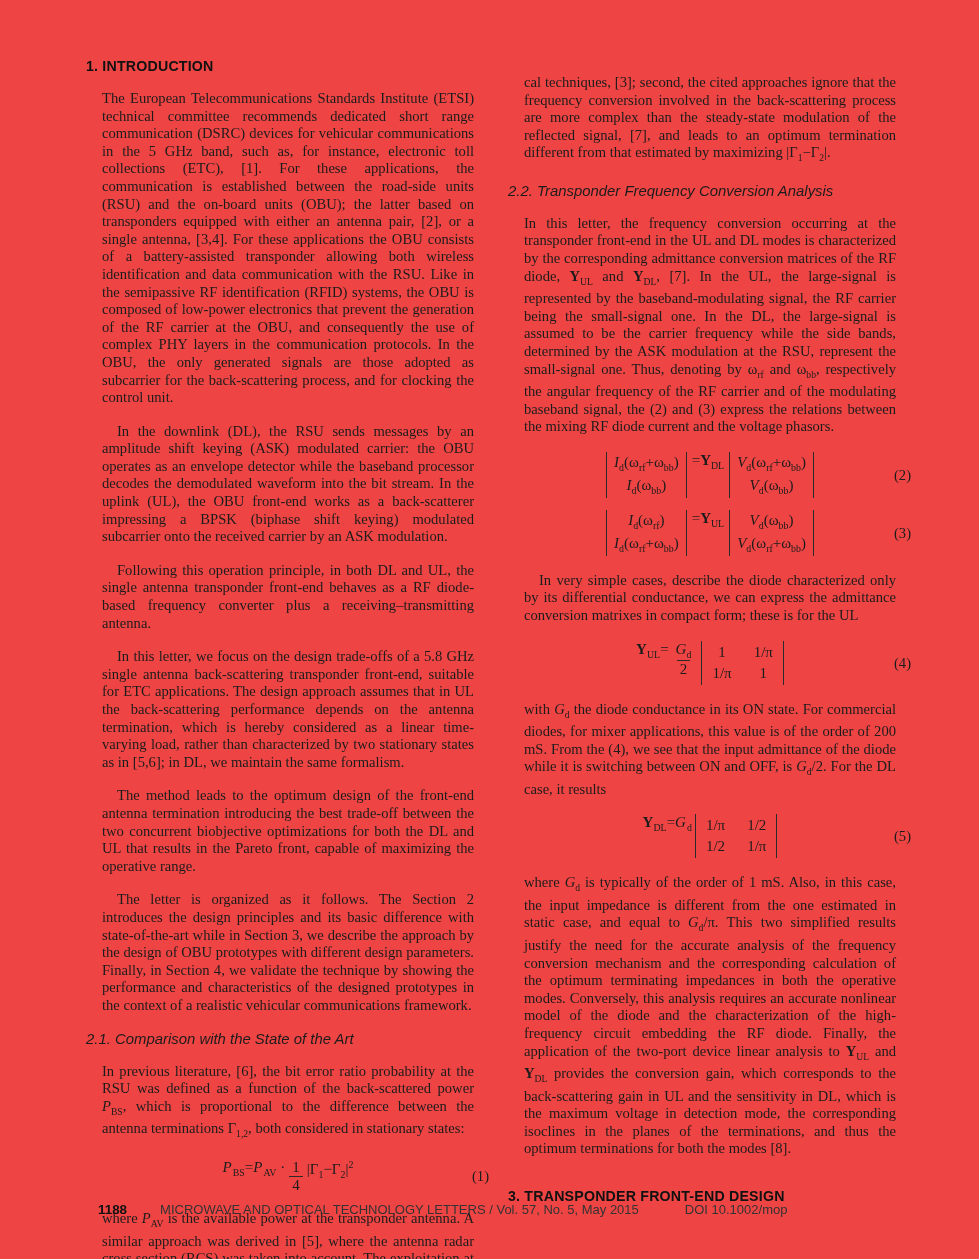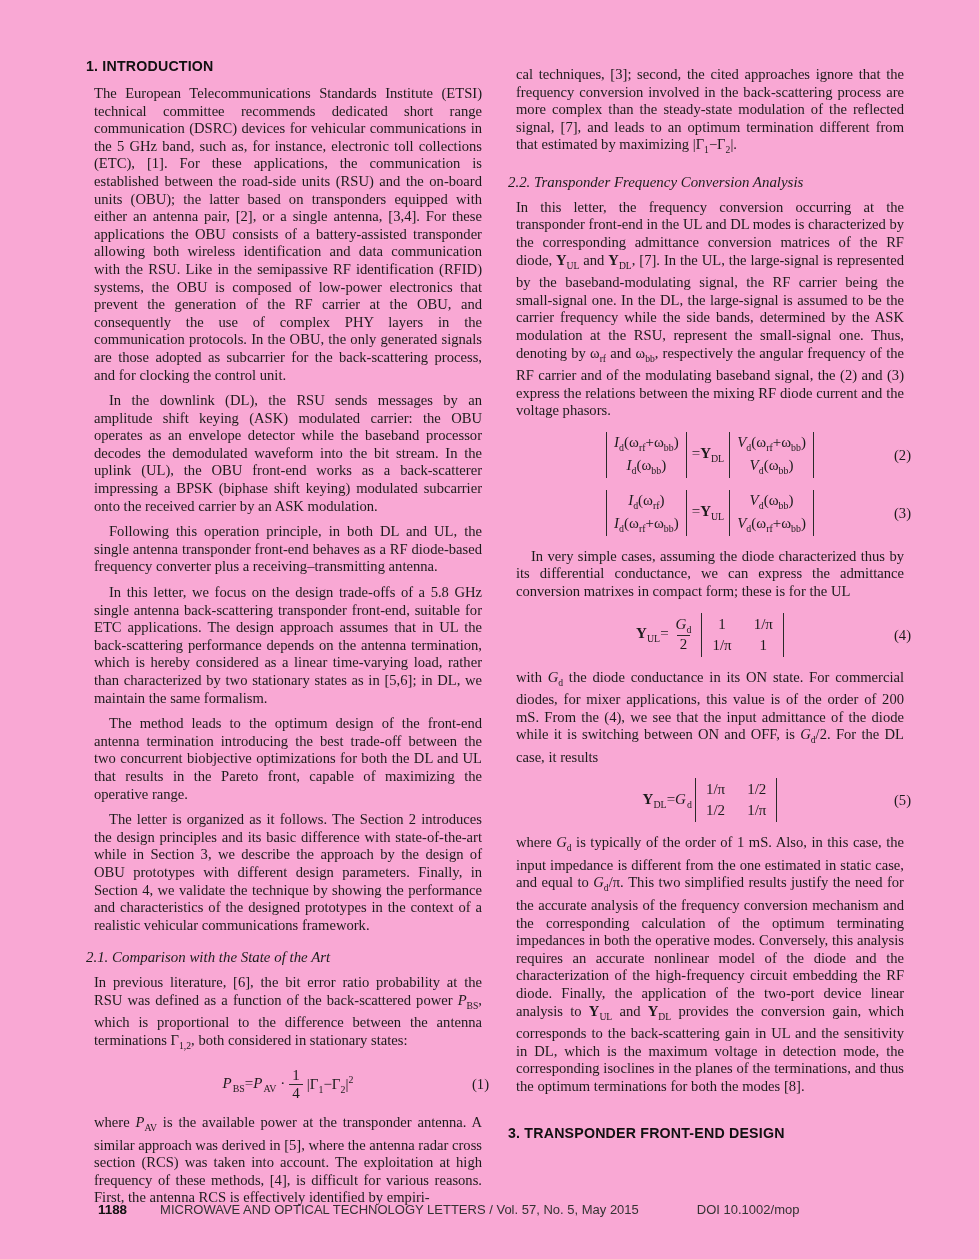--- a/index.html
+++ b/index.html
@@ -1,45 +1,45 @@
 <!DOCTYPE html>
 <html lang="en"><head>
 <meta charset="utf-8">
 <style>
   html,body { margin:0; padding:0; background:#e9e9e9; }
   .page {
     position:relative; width:979px; height:1259px; margin:0 auto;
-    background:#f9a8d4; color:#1c1c1c;
+    background:#ef4444; color:#1c1c1c;
     font-family:"Liberation Serif", serif;
     overflow:hidden;
   }
   .columns {
     position:absolute; left:86px; top:58px; width:826px;
     display:flex; gap:18px;
   }
   .col { width:404px; }
 
   p.body {
-    margin:8px; font-size:14.6px; line-height:17.6px;
+    margin:16px; font-size:14.6px; line-height:17.6px;
     text-align:justify; color:#1c1c1c;
   }
   p.indent { text-indent:15px; }
 
   h2.sec {
     font-family:"Liberation Sans", sans-serif; font-weight:bold;
     font-size:14.2px; color:#111; margin:0 0 11px 0; letter-spacing:0.2px;
   }
   h2.spaced { margin-top:30px; }
   h3.subsec {
-    font-family:Liberation Serif, serif; font-style:italic; font-weight:normal;
+    font-family:Liberation Sans, sans-serif; font-style:italic; font-weight:normal;
     font-size:14.9px; margin:15px 0 4px 0; color:#1c1c1c;
   }
 
   .equation {
-    position:relative; display:flex; align-items:center; justify-content:center;
+    position:relative; display:flex; align-items:flex-start; justify-content:center;
     margin:12px 0; font-size:15px; color:#1c1c1c;
   }
   .equation .eq-label {
     position:absolute; right:1px; top:50%; transform:translateY(-50%);
     font-size:14.6px;
   }
   .eq-part i { padding-right:1px; }
   sub { font-size:0.66em; }
   sup { font-size:0.66em; }
 
@@ -64,21 +64,21 @@
   }
   .frac .fnum { padding:0 3px; }
   .frac .fden { border-top:1.2px solid #2a2a2a; padding:0 3px; }
 
   .footer {
     position:absolute; left:98px; top:1202px; width:826px;
     font-family:"Liberation Sans", sans-serif; font-size:13px; color:#333;
     display:flex; align-items:baseline; white-space:nowrap;
   }
   .footer .pnum { font-weight:bold; color:#111; margin-right:33px; font-size:13.4px; }
-  .footer .doi  { margin-left:58px; }
+  .footer .doi  { margin-left:46px; }
 </style>
 </head>
 <body>
 
 <div class="page">
   <div class="columns">
 
     <div class="col">
       <h2 class="sec">1. INTRODUCTION</h2>
       <p class="body">The European Telecommunications Standards Institute (ETSI) technical committee recommends dedicated short range communication (DSRC) devices for vehicular communications in the 5 GHz band, such as, for instance, electronic toll collections (ETC), [1]. For these applications, the communication is established between the road-side units (RSU) and the on-board units (OBU); the latter based on transponders equipped with either an antenna pair, [2], or a single antenna, [3,4]. For these applications the OBU consists of a battery-assisted transponder allowing both wireless identification and data communication with the RSU. Like in the semipassive RF identification (RFID) systems, the OBU is composed of low-power electronics that prevent the generation of the RF carrier at the OBU, and consequently the use of complex PHY layers in the communication protocols. In the OBU, the only generated signals are those adopted as subcarrier for the back-scattering process, and for clocking the control unit.</p>
@@ -129,21 +129,21 @@
           <span class="row"><i>I</i><sub>d</sub>(ω<sub>rf</sub>+ω<sub>bb</sub>)</span>
         </span>
         <span class="mid">=<b>Y</b><sub>UL</sub></span>
         <span class="vec">
           <span class="row"><i>V</i><sub>d</sub>(ω<sub>bb</sub>)</span>
           <span class="row"><i>V</i><sub>d</sub>(ω<sub>rf</sub>+ω<sub>bb</sub>)</span>
         </span>
         <span class="eq-label">(3)</span>
       </div>
 
-      <p class="body indent">In very simple cases, assuming the diode characterized thus by its differential conductance, we can express the admittance conversion matrixes in compact form; these is for the UL</p>
+      <p class="body indent">In very simple cases, describe the diode characterized only by its differential conductance, we can express the admittance conversion matrixes in compact form; these is for the UL</p>
 
       <div class="equation">
         <span class="eq-part"><b>Y</b><sub>UL</sub>=</span>
         <span class="frac">
           <span class="fnum"><i>G</i><sub>d</sub></span>
           <span class="fden">2</span>
         </span>
         <span class="matrix">
           <span>1</span>
           <span>1/π</span>

